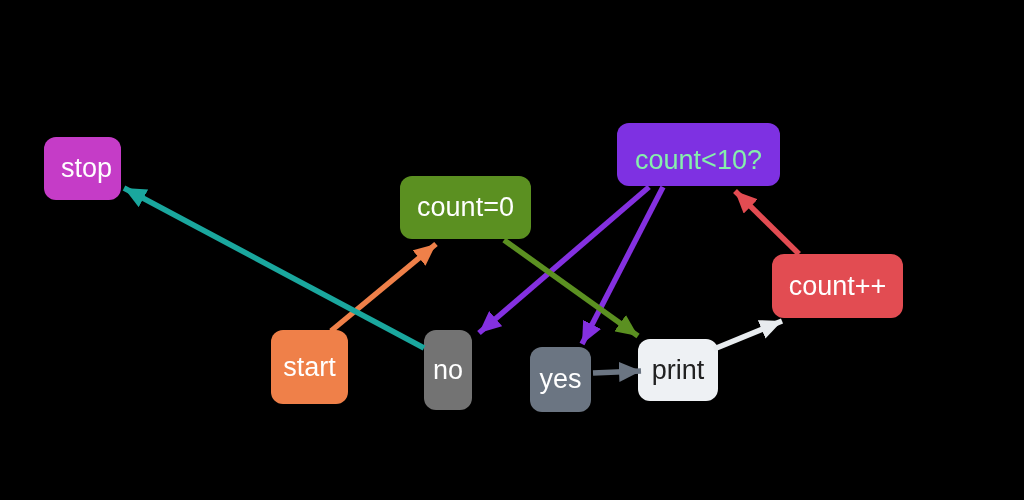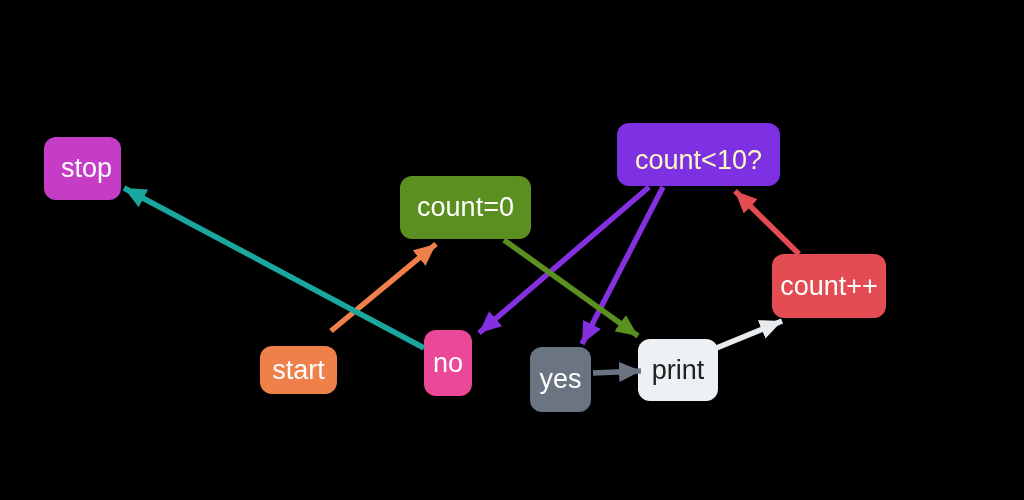--- a/index.html
+++ b/index.html
@@ -78,29 +78,29 @@
       <line x1="593" y1="373" x2="641" y2="371" stroke="#6b7582" stroke-width="5.5" marker-end="url(#ah-yes-to-print)"></line>
       <line x1="714" y1="349" x2="782" y2="321" stroke="#e8ecef" stroke-width="5.5" marker-end="url(#ah-print-to-count-increment)"></line>
     </svg>
 <div class="node" style="left: 44px; top: 137px; width: 77px; height: 63px; background: rgb(197, 60, 199); padding-left: 8px;">
       <span style="color: rgb(255, 255, 255);">stop</span>
     </div>
     <div class="node" style="left: 400px; top: 176px; width: 131px; height: 63px; background: rgb(91, 144, 33);">
       <span style="color: rgb(255, 255, 255);">count=0</span>
     </div>
     <div class="node" style="left: 617px; top: 123px; width: 163px; height: 63px; background: rgb(126, 49, 226);">
-      <span style="color: #fef9c3; margin-top: 12px;">count&lt;10?</span>
+      <span style="color: #86efac; margin-top: 12px;">count&lt;10?</span>
     </div>
-    <div class="node" style="left: 772px; top: 254px; width: 114px; height: 64px; background: rgb(226, 76, 82);">
+    <div class="node" style="left: 772px; top: 254px; width: 131px; height: 64px; background: rgb(226, 76, 82);">
       <span style="color: rgb(255, 255, 255);">count++</span>
     </div>
-    <div class="node" style="left: 260px; top: 330px; width: 77px; height: 48px; background: rgb(239, 128, 73); margin-top: 16px;">
+    <div class="node" style="left: 271px; top: 330px; width: 77px; height: 74px; background: rgb(239, 128, 73);">
       <span style="color: rgb(255, 255, 255);">start</span>
     </div>
-    <div class="node" style="left: 424px; top: 330px; width: 48px; height: 66px; background: #ec4899;">
+    <div class="node" style="left: 424px; top: 330px; width: 48px; height: 80px; background: #737373;">
       <span style="color: rgb(255, 255, 255);">no</span>
     </div>
     <div class="node" style="left: 638px; top: 339px; width: 80px; height: 62px; background: rgb(238, 241, 244);">
       <span style="color: rgb(33, 33, 33);">print</span>
     </div>
     <div class="node" style="left: 530px; top: 347px; width: 61px; height: 65px; background: rgb(107, 117, 130);">
       <span style="color: rgb(255, 255, 255);">yes</span>
     </div>
   </div>
 

